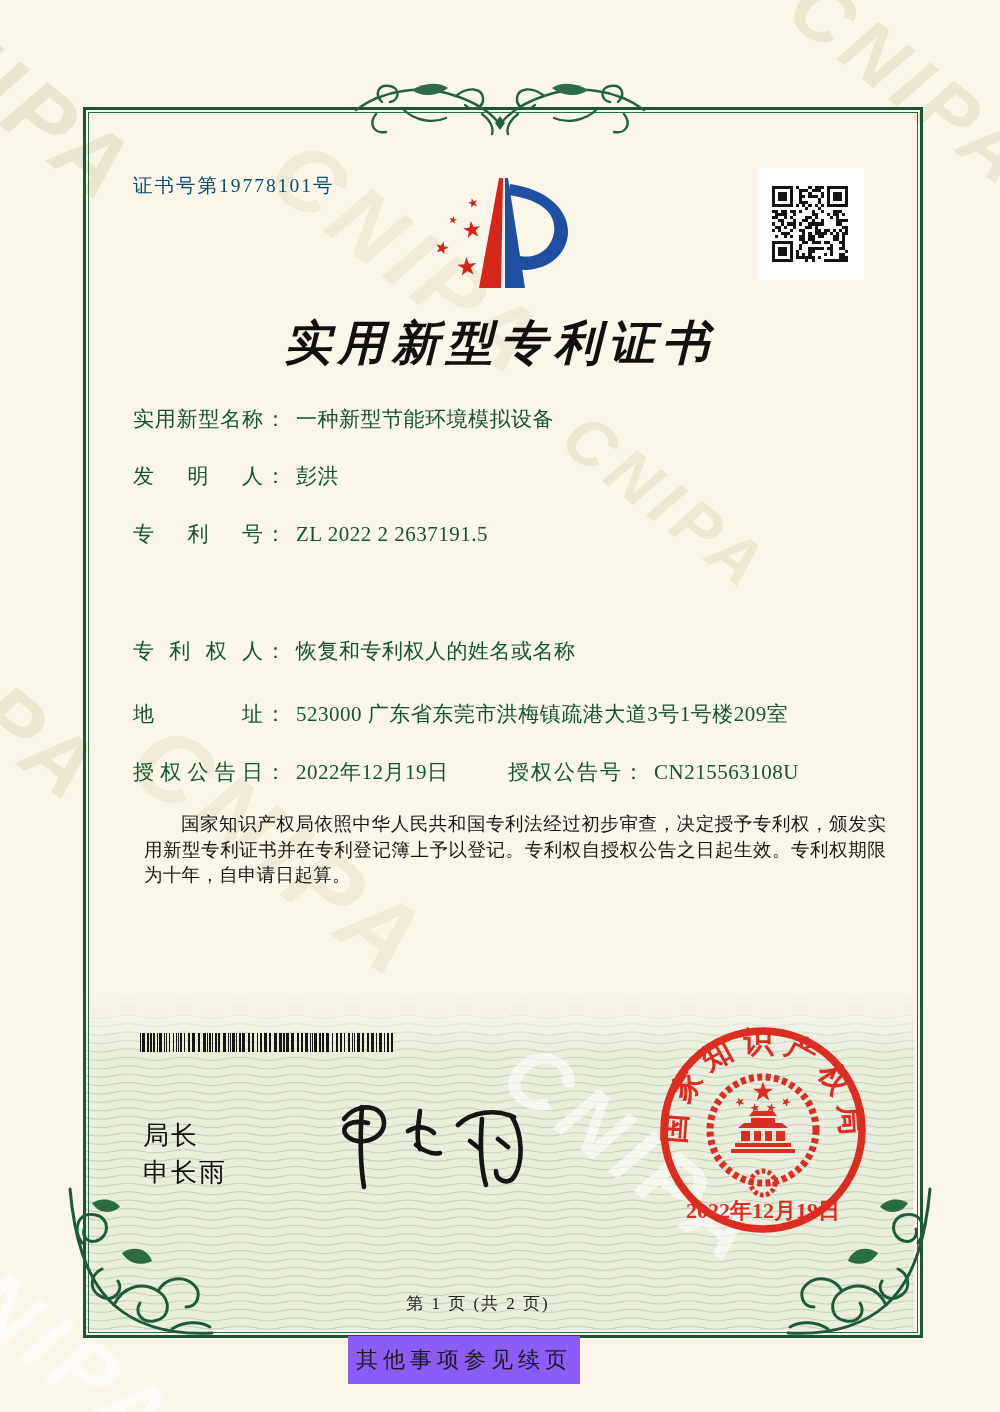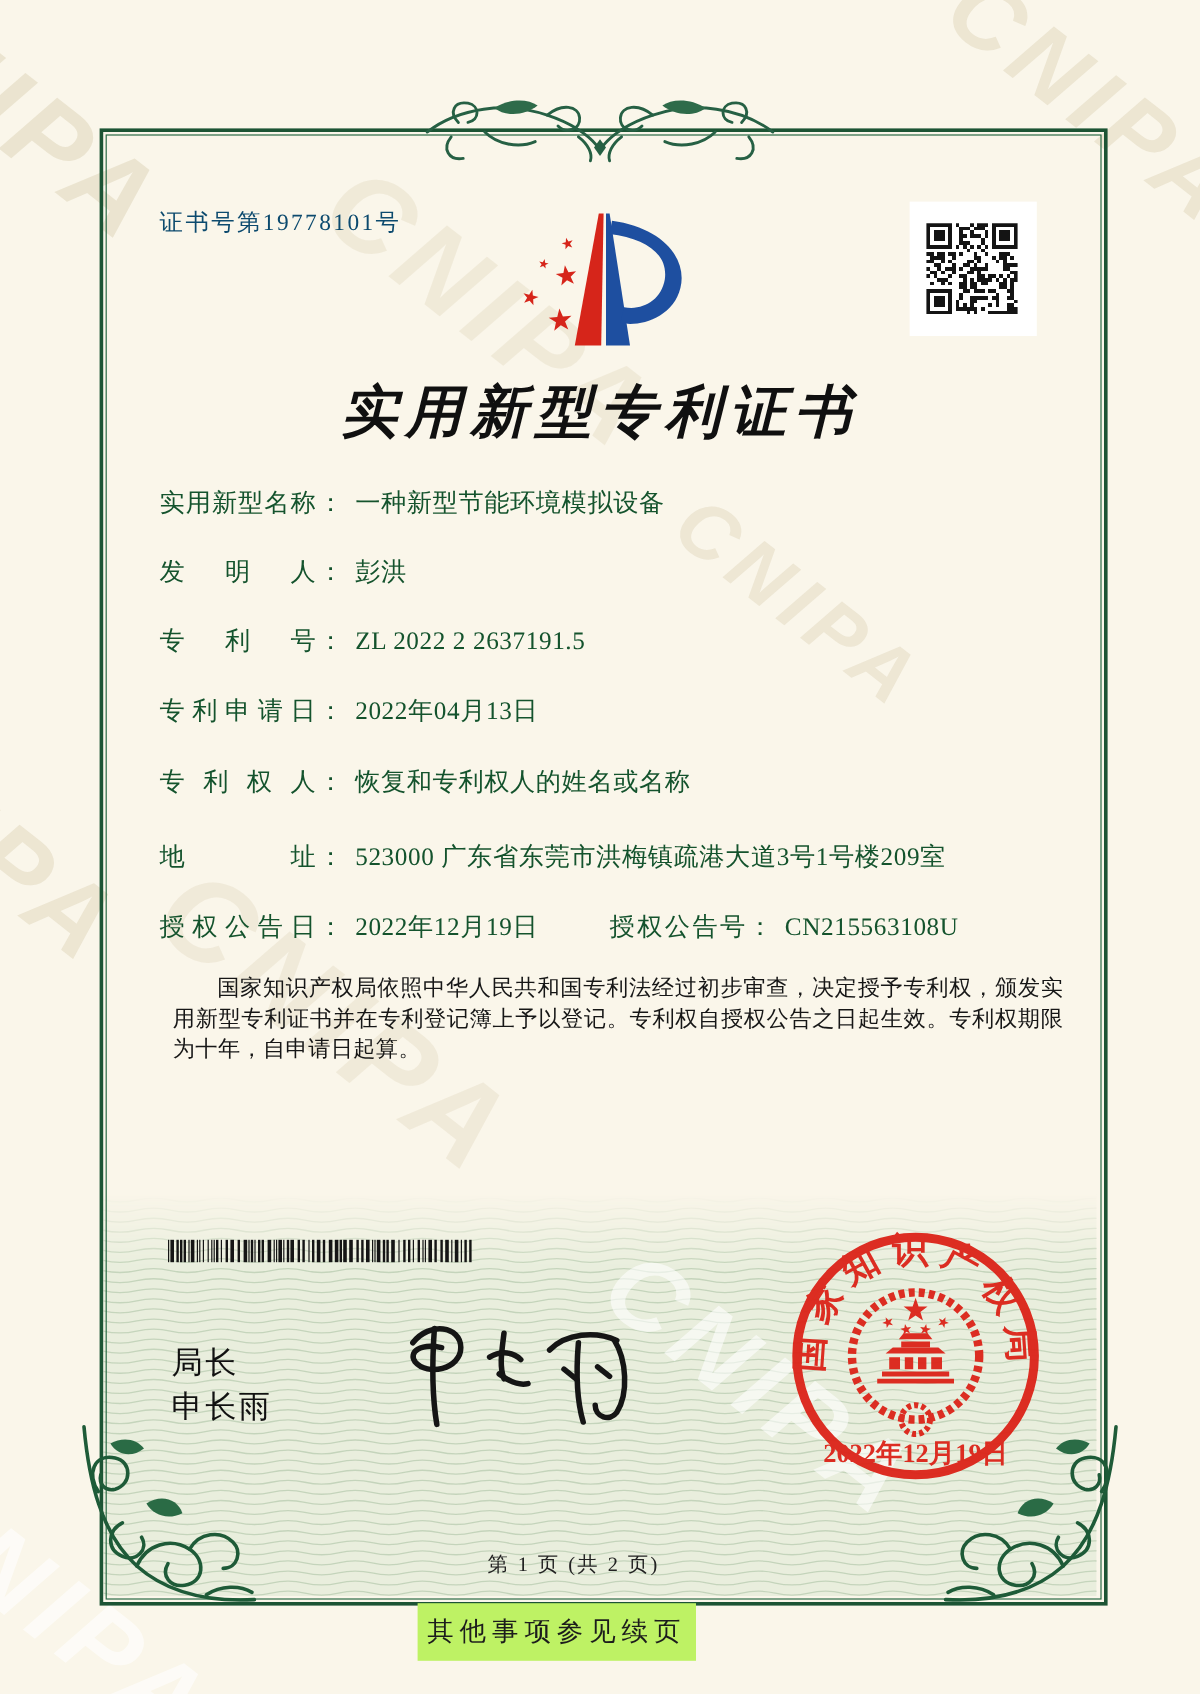--- a/index.html
+++ b/index.html
@@ -33,21 +33,21 @@
   .pair2 .flabel{width:113px;}
   
   .paras{left:128px;top:812px;width:758px;font-size:18.5px;line-height:25.5px;letter-spacing:0.3px;
          color:#161616;z-index:4;text-align:justify;}
   .paras p{margin:0 0 11px 16px;text-indent:2em;}
   
   .signer{position:absolute;left:143px;font-family:"Liberation Sans",sans-serif;font-size:26px;
           letter-spacing:2px;color:#111;z-index:4;}
   .pageinfo{left:0;top:1292px;width:956px;text-align:center;font-size:17px;letter-spacing:2px;
             color:#222;z-index:4;font-family:Liberation Serif, serif;}
-  .footer-box{left:348px;top:1336px;width:232px;height:48px;background:#bef264;z-index:4;}
+  .footer-box{left:348px;top:1336px;width:232px;height:48px;background:#8b5cf6;z-index:4;}
   .footer-note{position:absolute;inset:0;display:flex;align-items:center;justify-content:center;
                font-size:22px;letter-spacing:5px;color:#1c1c1c;}
   .seal{z-index:6;}
 </style>
 </head>
 <body>
 
 <div class="page">
 
   <span class="wm" style="left:-95px;top:-55px;font-size:92px;color:rgba(223,214,186,.55)">CNIPA</span>
@@ -384,23 +384,20 @@
 
   <div class="row" style="top:405px">
     <span class="flabel">实用新型名称</span><span class="fcolon">：</span><span class="fvalue">一种新型节能环境模拟设备</span>
   </div>
   <div class="row" style="top:462px">
     <span class="flabel">发明人</span><span class="fcolon">：</span><span class="fvalue">彭洪</span>
   </div>
   <div class="row" style="top:520px">
     <span class="flabel">专利号</span><span class="fcolon">：</span><span class="fvalue">ZL 2022 2 2637191.5</span>
   </div>
-  <div class="row" style="top:578px">
-    <span class="flabel">专利申请日</span><span class="fcolon">：</span><span class="fvalue">2022年04月13日</span>
-  </div>
   <div class="row" style="top:637px">
     <span class="flabel">专利权人</span><span class="fcolon">：</span><span class="fvalue">恢复和专利权人的姓名或名称</span>
   </div>
   <div class="row" style="top:700px">
     <span class="flabel">地址</span><span class="fcolon">：</span><span class="fvalue">523000 广东省东莞市洪梅镇疏港大道3号1号楼209室</span>
   </div>
   <div class="row" style="top:758px">
     <span class="flabel">授权公告日</span><span class="fcolon">：</span><span class="fvalue">2022年12月19日</span>
     <span class="pair2">
       <span class="flabel">授权公告号</span><span class="fcolon">：</span><span class="fvalue">CN215563108U</span>

